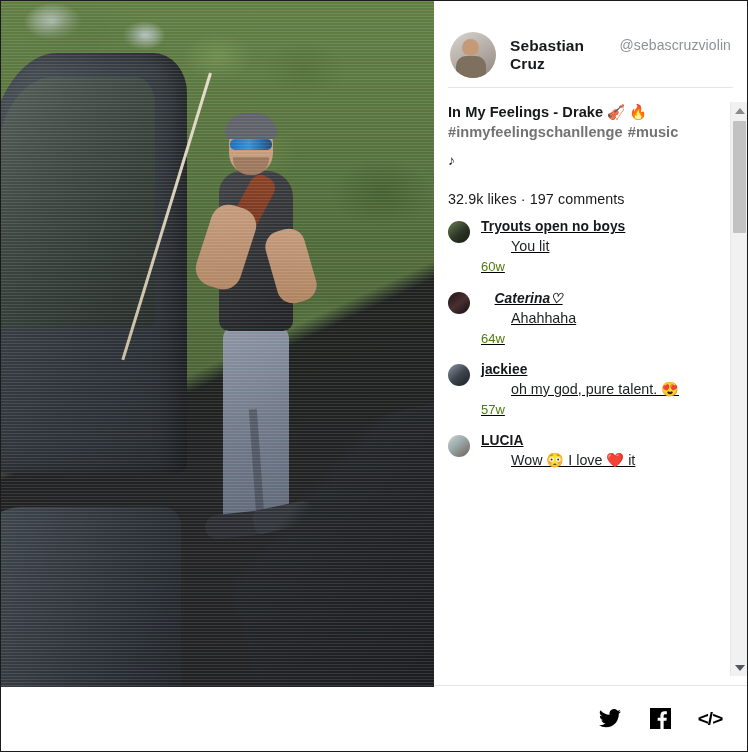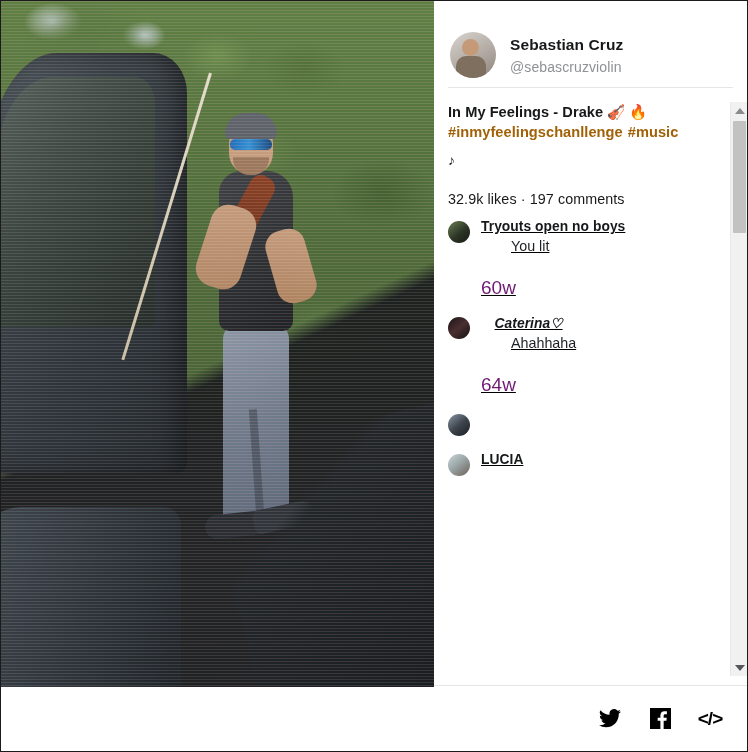--- a/index.html
+++ b/index.html
@@ -206,21 +206,21 @@
   .author-avatar::before {
     content: ""; position: absolute; left: 12px; top: 7px;
     width: 17px; height: 17px; border-radius: 50%;
     background: #c49a79;
   }
   .author-avatar::after {
     content: ""; position: absolute; left: 6px; top: 24px;
     width: 30px; height: 24px; border-radius: 10px 10px 0 0;
     background: #7e6f5f;
   }
-  .author-names { display: flex; flex-direction: column; gap: 5px; min-width: 0; }
+  .author-names { display: flex; flex-direction: row; gap: 5px; min-width: 0; }
   .author-name {
     font-size: 15.5px; font-weight: bold; color: #16181a; letter-spacing: .1px;
   }
   .author-handle { font-size: 14px; color: #8e9195; letter-spacing: .1px; }
 
   .divider { height: 1px; background: #e4e6e8; margin: 0 14px; }
 
   .scroll-region {
     position: relative;
     flex: 1 1 auto;
@@ -229,21 +229,21 @@
   }
 
   .caption {
     font-size: 14.6px; font-weight: bold; color: #16181a;
     line-height: 20px; letter-spacing: .05px;
   }
   .caption-tags {
     font-size: 14.6px; font-weight: bold; line-height: 20px;
     letter-spacing: .05px;
   }
-  .tag { color: #a16207; }
+  .tag { color: #737373; }
   .tag + .tag { margin-left: 5px; }
 
   .music-row {
     display: flex; gap: 9px; align-items: flex-start;
     margin-top: 9px; font-size: 14.3px; color: #1d2023; line-height: 19px;
   }
   .music-note { font-size: 14px; color: #16181a; line-height: 19px; }
   .music-title { max-width: 190px; }
 
   .stats {
@@ -259,21 +259,21 @@
   .c-av-1 { background: linear-gradient(140deg,#6d7f52 0%,#2d3526 55%,#151a12 100%); }
   .c-av-2 { background: linear-gradient(140deg,#1a1418 0%,#4a2f30 50%,#120f12 100%); }
   .c-av-3 { background: linear-gradient(140deg,#f3e3dd 0%,#d8a48c 55%,#8a5c48 100%); }
   .c-av-4 { background: linear-gradient(140deg,#8e99a5 0%,#3e454d 50%,#1a1e22 100%); }
   .c-av-5 { background: linear-gradient(140deg,#cfd6d8 0%,#9aa6a8 45%,#6d6055 100%); }
 
   .c-body { display: flex; flex-direction: column; gap: 3px; min-width: 0; }
   .c-name { font-size: 13.8px; font-weight: bold; color: #16181a; letter-spacing: .05px; }
   .c-name-italic { font-style: italic; text-align: center; }
   .c-text { font-size: 14.3px; color: #1d2023; line-height: 19px; margin-left: 30px; }
-  .c-time { font-size: 19px; color: #701a75; margin-top: 18px; }
+  .c-time { font-size: 13px; color: #4d7c0f; margin-top: 0; }
 
   
   .scrollbar {
     position: absolute; right: 0; top: 101px; width: 17px; height: 574px;
     background: #f1f1f1; border-left: 1px solid #e8e8e8;
   }
   .sb-arrow {
     position: absolute; left: 0; width: 17px; height: 17px;
     display: flex; align-items: center; justify-content: center;
   }
@@ -378,26 +378,32 @@
           <div class="c-body">
             <div class="c-name c-name-italic">Caterina♡</div>
             <div class="c-text">Ahahhaha</div>
             <div class="c-time">64w</div>
           </div>
         </div>
 
 
         <div class="comment">
           <div class="c-avatar c-av-4"></div>
+          <div class="c-body">
+            <div class="c-name">jackiee</div>
+            <div class="c-text">oh my god, pure talent. 😍</div>
+            <div class="c-time">57w</div>
+          </div>
         </div>
 
         <div class="comment">
           <div class="c-avatar c-av-5"></div>
           <div class="c-body">
             <div class="c-name">LUCIA</div>
+            <div class="c-text">Wow 😳 I love ❤️ it</div>
           </div>
         </div>
 
       </div>
     </div>
 
     <div class="scrollbar">
       <div class="sb-arrow up">
           <span></span>
         </div>

